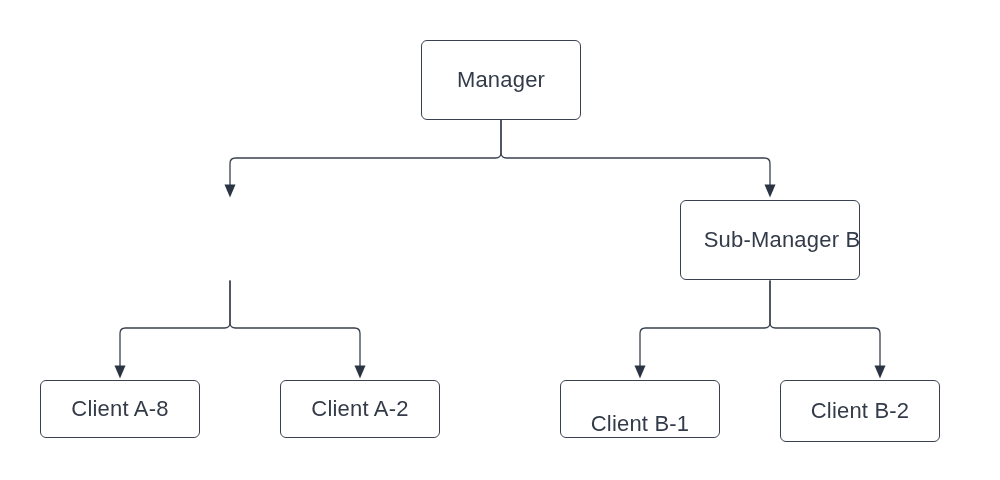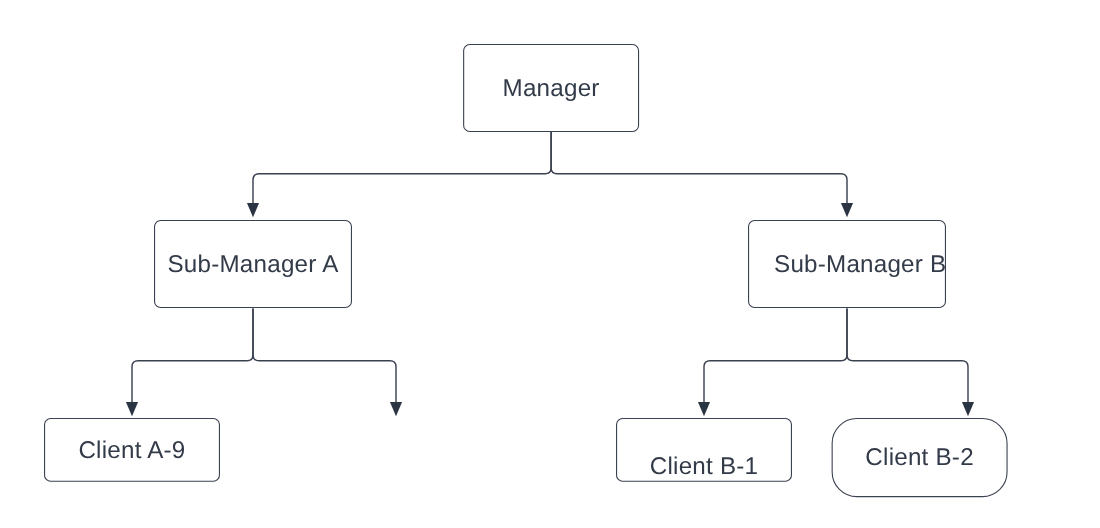--- a/index.html
+++ b/index.html
@@ -53,21 +53,21 @@
     font-size: 22px;
     letter-spacing: 0.2px;
     white-space: nowrap;
   }
   .node-manager   { left: 421px; top: 40px;  width: 160px; height: 80px; }
   .node-sub-a     { left: 140px; top: 200px; width: 180px; height: 80px; }
   .node-sub-b     { left: 680px; top: 200px; width: 180px; height: 80px; padding-left: 24px; }
   .node-client-a1 { left: 40px;  top: 380px; width: 160px; height: 58px; }
   .node-client-a2 { left: 280px; top: 380px; width: 160px; height: 58px; }
   .node-client-b1 { left: 560px; top: 380px; width: 160px; height: 58px; align-items: flex-end; }
-  .node-client-b2 { left: 756px; top: 380px; width: 160px; height: 72px; border-radius: 23px; }
+  .node-client-b2 { left: 780px; top: 380px; width: 160px; height: 62px; }
 </style>
 </head>
 <body>
 
 <div class="canvas">
 
   <svg class="edges-layer" viewBox="0 0 1000 480" xmlns="http://www.w3.org/2000/svg">
 
     <path class="connector" d="M501,119.5 L501,152.5 Q501,158 495.5,158 L235.5,158 Q230,158 230,163.5 L230,185"></path>
     <path class="arrowhead" d="M230,197.5 L224.5,184.5 L235.5,184.5 Z"></path>
@@ -85,32 +85,32 @@
     <path class="arrowhead" d="M640,378.5 L634.5,365.5 L645.5,365.5 Z"></path>
 
     <path class="connector" d="M770,280.5 L770,322.5 Q770,328 775.5,328 L874.5,328 Q880,328 880,333.5 L880,366"></path>
     <path class="arrowhead" d="M880,378.5 L874.5,365.5 L885.5,365.5 Z"></path>
   </svg>
 
   <div class="node node-manager">
     <span class="node-label">Manager</span>
   </div>
 
-  <div class="node node-sub-a">
-    <span class="node-label">Sub-Manager A</span>
-  </div>
 
   <div class="node node-sub-b">
     <span class="node-label">Sub-Manager B</span>
   </div>
 
   <div class="node node-client-a1">
-    <span class="node-label">Client A-9</span>
+    <span class="node-label">Client A-8</span>
   </div>
 
+  <div class="node node-client-a2">
+    <span class="node-label">Client A-2</span>
+  </div>
 
   <div class="node node-client-b1">
     <span class="node-label">Client B-1</span>
   </div>
 
   <div class="node node-client-b2">
     <span class="node-label">Client B-2</span>
   </div>
 
 </div>

